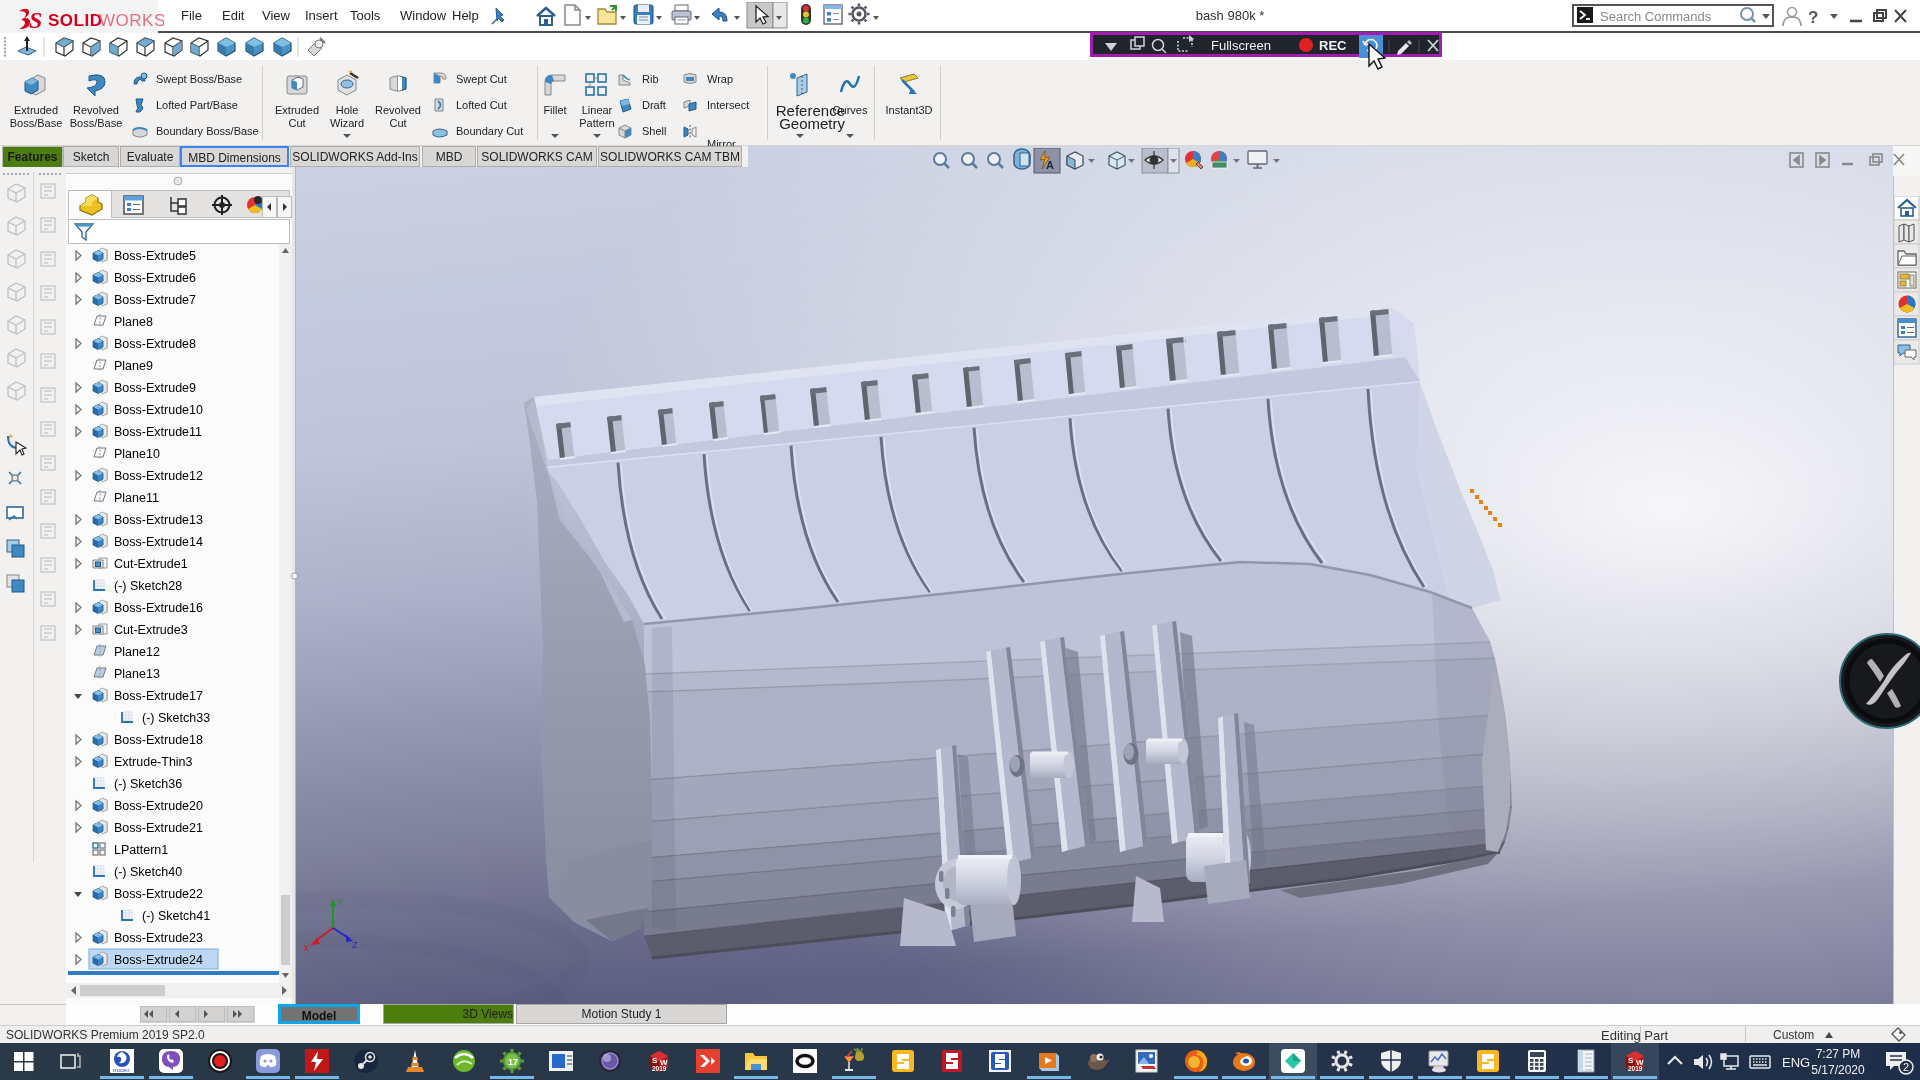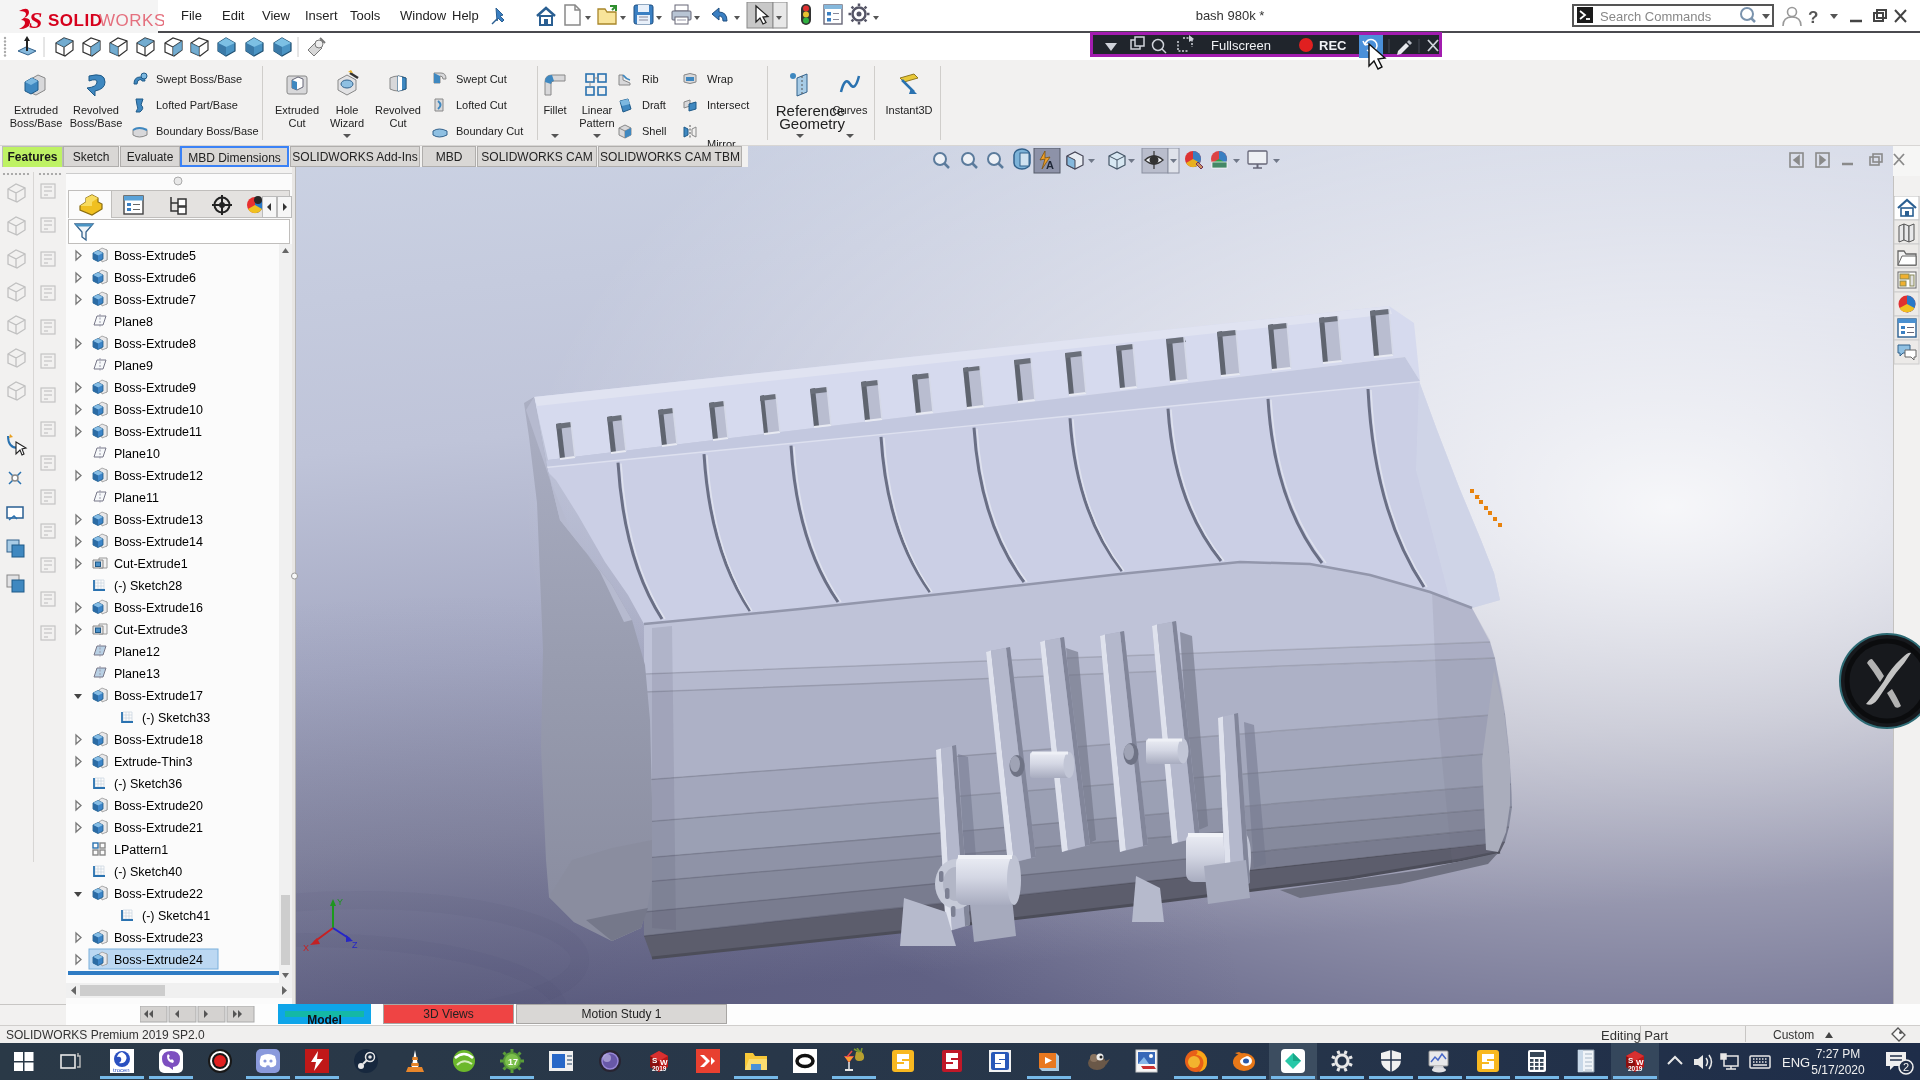--- a/index.html
+++ b/index.html
@@ -680,21 +680,21 @@
     <path d="M8,8 L15,6 L15,13 L8,15 Z" fill="#3f88c0" stroke="#1f5a88"></path>
   </svg>
 <div class="abs" style="left:707px;top:99px;font-size:11px;color:#222;white-space:nowrap">Intersect</div>
 <svg class="abs" style="left:681px;top:122px" width="18" height="18">
     <path d="M3,5 L7,7 L7,13 L3,15 Z" fill="#3f88c0" stroke="#1f5a88"></path>
     <path d="M15,5 L11,7 L11,13 L15,15 Z" fill="none" stroke="#888"></path>
     <line x1="9" y1="3" x2="9" y2="16" stroke="#555" stroke-dasharray="2,1.5"></line>
   </svg>
 <div class="abs" style="left:707px;top:138px;font-size:11px;color:#222;white-space:nowrap">Mirror</div>
 <div class="abs" style="left:0;top:146px;width:748px;height:21px;background:#f2f1f0"></div>
-<div class="abs" style="left:2px;top:146px;width:61px;height:21px;background:#bef264;border:1px solid #bbb;border-bottom:none;font-size:12px;font-weight:bold;color:#1a1a1a;text-align:center;line-height:20px">Features</div>
+<div class="abs" style="left:2px;top:146px;width:61px;height:21px;background:#4d7c0f;border:1px solid #bbb;border-bottom:none;font-size:12px;font-weight:bold;color:#1a1a1a;text-align:center;line-height:20px">Features</div>
 <div class="abs" style="left:63px;top:146px;width:56px;height:21px;background:#d9d7d5;border:1px solid #b0aeac;font-size:12px;color:#222;text-align:center;line-height:20px;white-space:nowrap;overflow:hidden">Sketch</div>
 <div class="abs" style="left:120px;top:146px;width:60px;height:21px;background:#d9d7d5;border:1px solid #b0aeac;font-size:12px;color:#222;text-align:center;line-height:20px;white-space:nowrap;overflow:hidden">Evaluate</div>
 <div class="abs" style="left:180px;top:146px;width:109px;height:21px;background:#d9d7d5;border:2px solid #3b82f6;font-size:12px;color:#222;text-align:center;line-height:20px;white-space:nowrap;overflow:hidden">MBD Dimensions</div>
 <div class="abs" style="left:290px;top:146px;width:130px;height:21px;background:#d9d7d5;border:1px solid #b0aeac;font-size:12px;color:#222;text-align:center;line-height:20px;white-space:nowrap;overflow:hidden">SOLIDWORKS Add-Ins</div>
 <div class="abs" style="left:422px;top:146px;width:54px;height:21px;background:#d9d7d5;border:1px solid #b0aeac;font-size:12px;color:#222;text-align:center;line-height:20px;white-space:nowrap;overflow:hidden">MBD</div>
 <div class="abs" style="left:477px;top:146px;width:120px;height:21px;background:#d9d7d5;border:1px solid #b0aeac;font-size:12px;color:#222;text-align:center;line-height:20px;white-space:nowrap;overflow:hidden">SOLIDWORKS CAM</div>
 <div class="abs" style="left:598px;top:146px;width:144px;height:21px;background:#d9d7d5;border:1px solid #b0aeac;font-size:12px;color:#222;text-align:center;line-height:20px;white-space:nowrap;overflow:hidden">SOLIDWORKS CAM TBM</div>
 <div class="abs" style="left:0;top:167px;width:66px;height:838px;background:#f2f1f0"></div>
 <div class="abs" style="left:33px;top:172px;width:1px;height:690px;background:#d8d6d4"></div>
 <svg class="abs" style="left:0px;top:170px" width="66" height="10">
@@ -1276,22 +1276,22 @@
 <svg class="abs" style="left:140px;top:1006px" width="120" height="17">
 <rect x="0" y="0" width="27" height="16" fill="#d4d2d0" stroke="#aaa"></rect>
 <rect x="29" y="0" width="27" height="16" fill="#d4d2d0" stroke="#aaa"></rect>
 <rect x="58" y="0" width="27" height="16" fill="#d4d2d0" stroke="#aaa"></rect>
 <rect x="87" y="0" width="27" height="16" fill="#d4d2d0" stroke="#aaa"></rect>
 <path d="M8,4 L4,8 L8,12 Z M13,4 L9,8 L13,12 Z" fill="#555"></path>
     <path d="M39,4 L35,8 L39,12 Z" fill="#555"></path>
     <path d="M64,4 L68,8 L64,12 Z" fill="#555"></path>
     <path d="M93,4 L97,8 L93,12 Z M98,4 L102,8 L98,12 Z" fill="#555"></path>
 </svg>
-<div class="abs" style="left:278px;top:1004px;width:93px;height:20px;background:#14b8a6;border:7px solid #0ea5e9;font-size:12px;font-weight:bold;color:#111;text-align:center;line-height:19px">Model</div>
-<div class="abs" style="left:383px;top:1004px;width:131px;height:20px;background:#ef4444;border:1px solid #a8a6a4;font-size:12px;color:#222;text-align:center;line-height:19px">3D Views</div>
+<div class="abs" style="left:278px;top:1004px;width:82px;height:20px;background:#737373;border:3px solid #0ea5e9;font-size:12px;font-weight:bold;color:#111;text-align:center;line-height:19px">Model</div>
+<div class="abs" style="left:383px;top:1004px;width:131px;height:20px;background:#4d7c0f;border:1px solid #a8a6a4;font-size:12px;color:#222;text-align:right;line-height:19px">3D Views</div>
 <div class="abs" style="left:516px;top:1004px;width:211px;height:20px;background:#d9d7d5;border:1px solid #a8a6a4;font-size:12px;color:#222;text-align:center;line-height:19px">Motion Study 1</div>
 <div class="abs" style="left:0;top:1025px;width:1920px;height:18px;background:#f0efee;border-top:1px solid #d0cecc"></div>
 <div class="abs" style="left:6px;top:1028px;font-size:12px;color:#333">SOLIDWORKS Premium 2019 SP2.0</div>
 <div class="abs" style="left:1601px;top:1028px;font-size:13px;color:#333">Editing Part</div>
 <div class="abs" style="left:1640px;top:1026px;width:1px;height:16px;background:#c8c6c4"></div>
 <div class="abs" style="left:1745px;top:1026px;width:1px;height:16px;background:#c8c6c4"></div>
 <div class="abs" style="left:1773px;top:1028px;font-size:12px;color:#333">Custom</div>
 <svg class="abs" style="left:1823px;top:1030px" width="12" height="10">
     <path d="M2,8 L6,2 L10,8 Z" fill="#444"></path>
   </svg>

